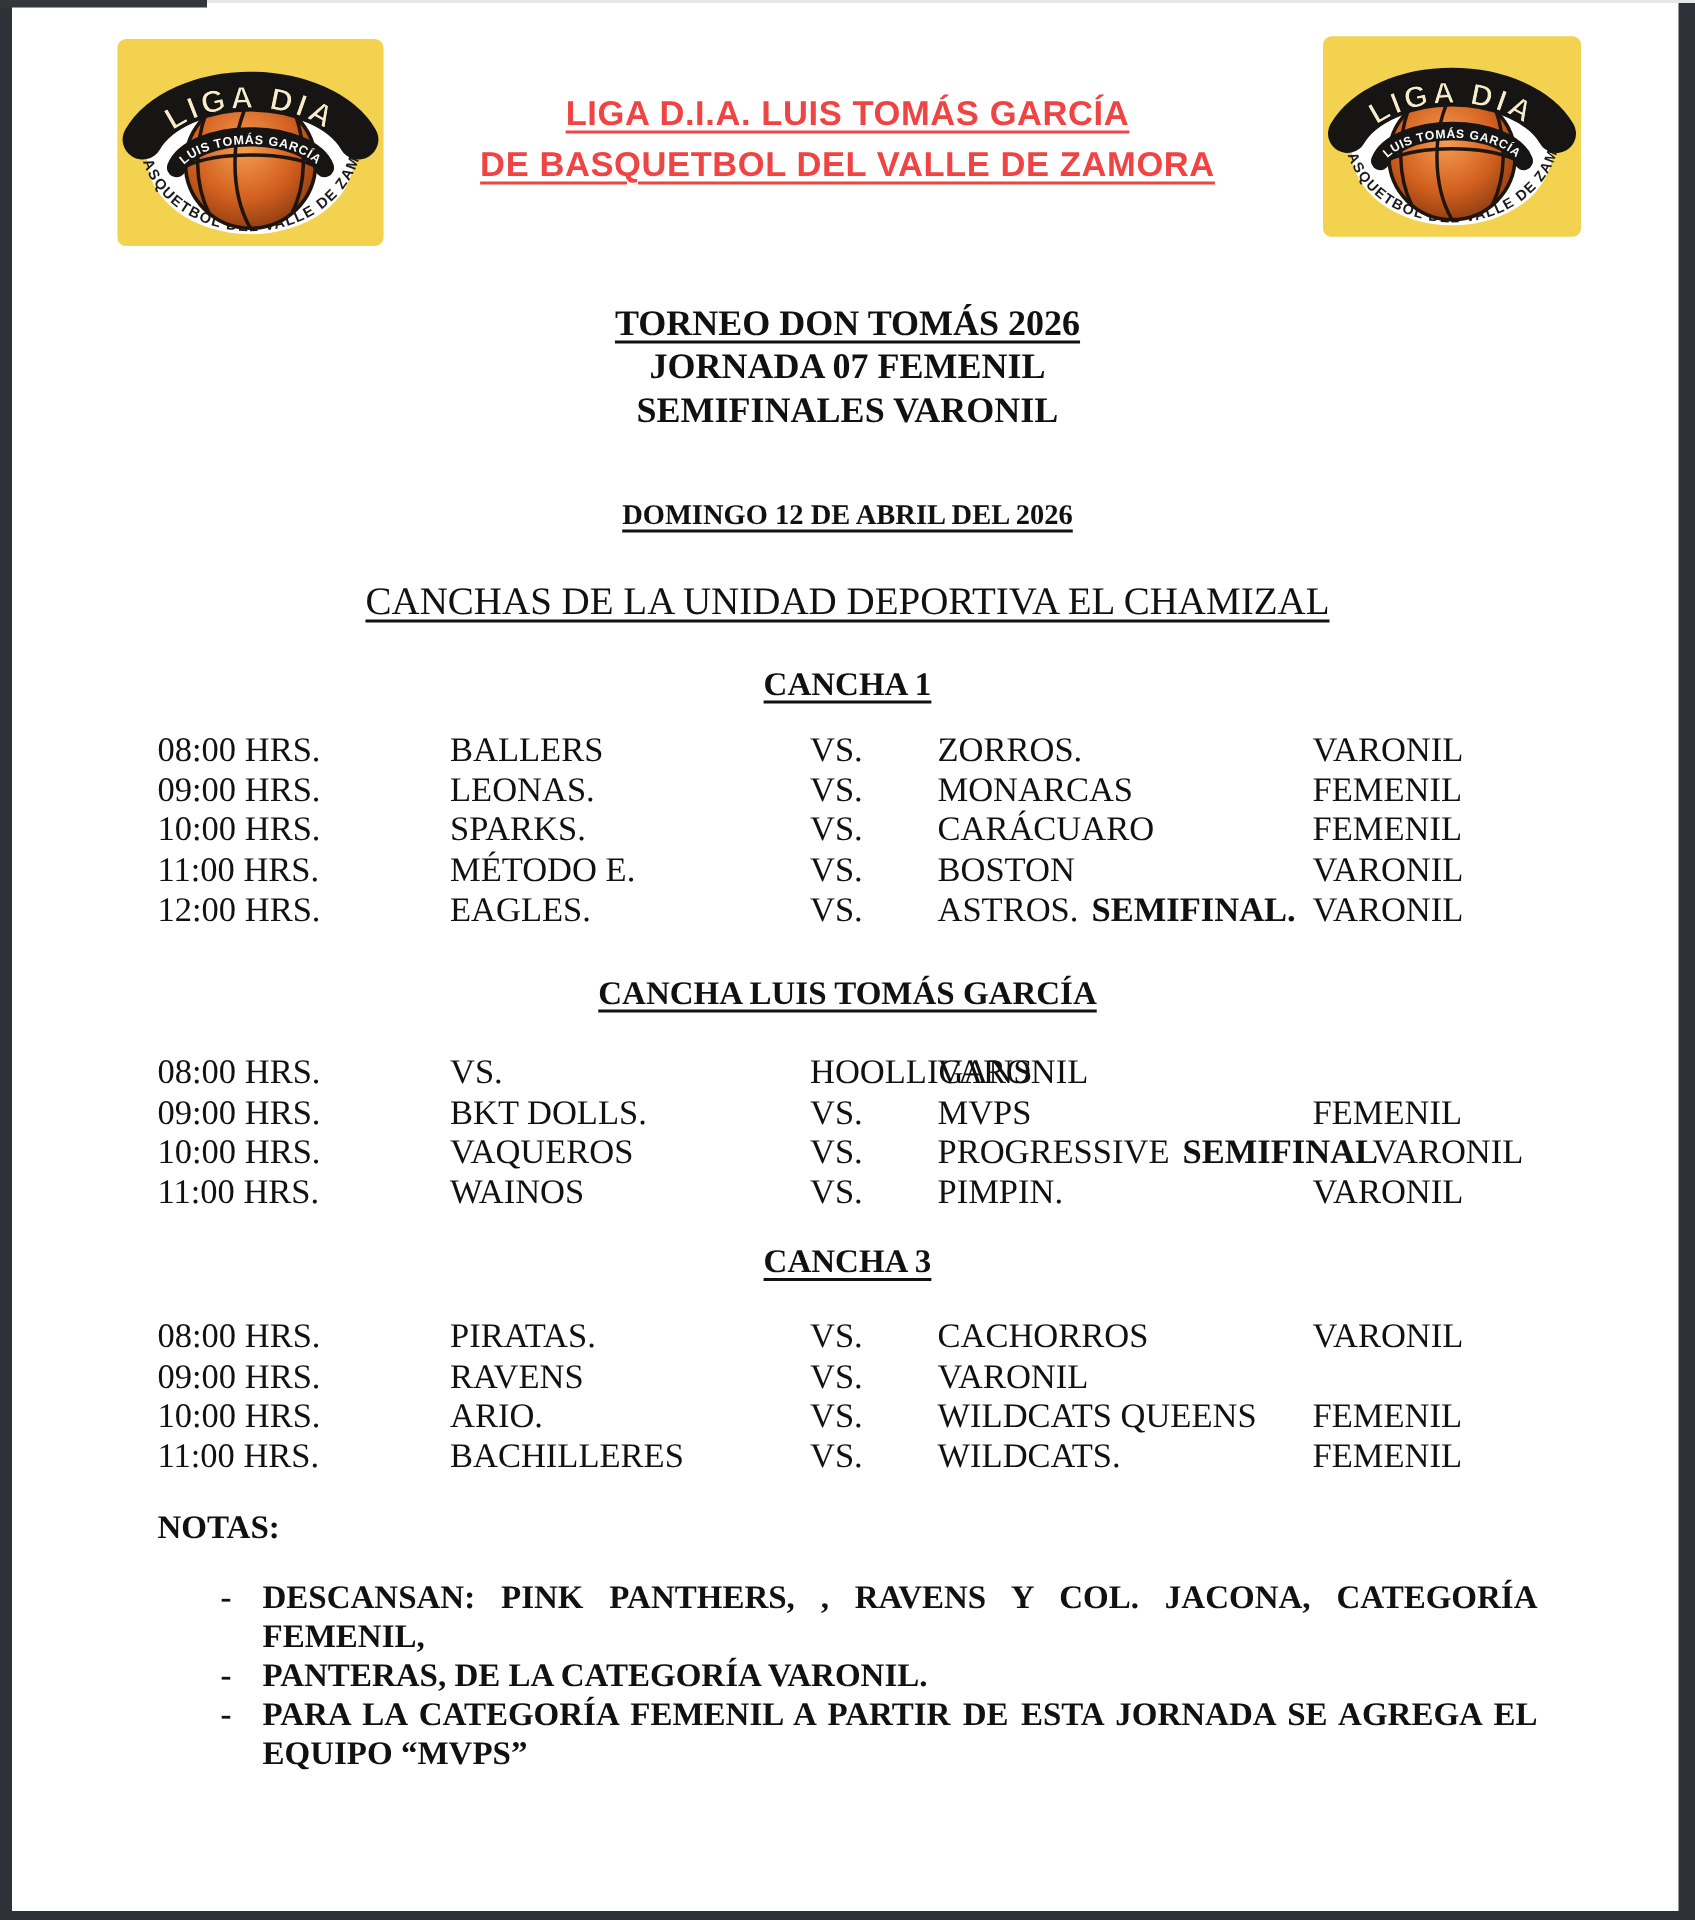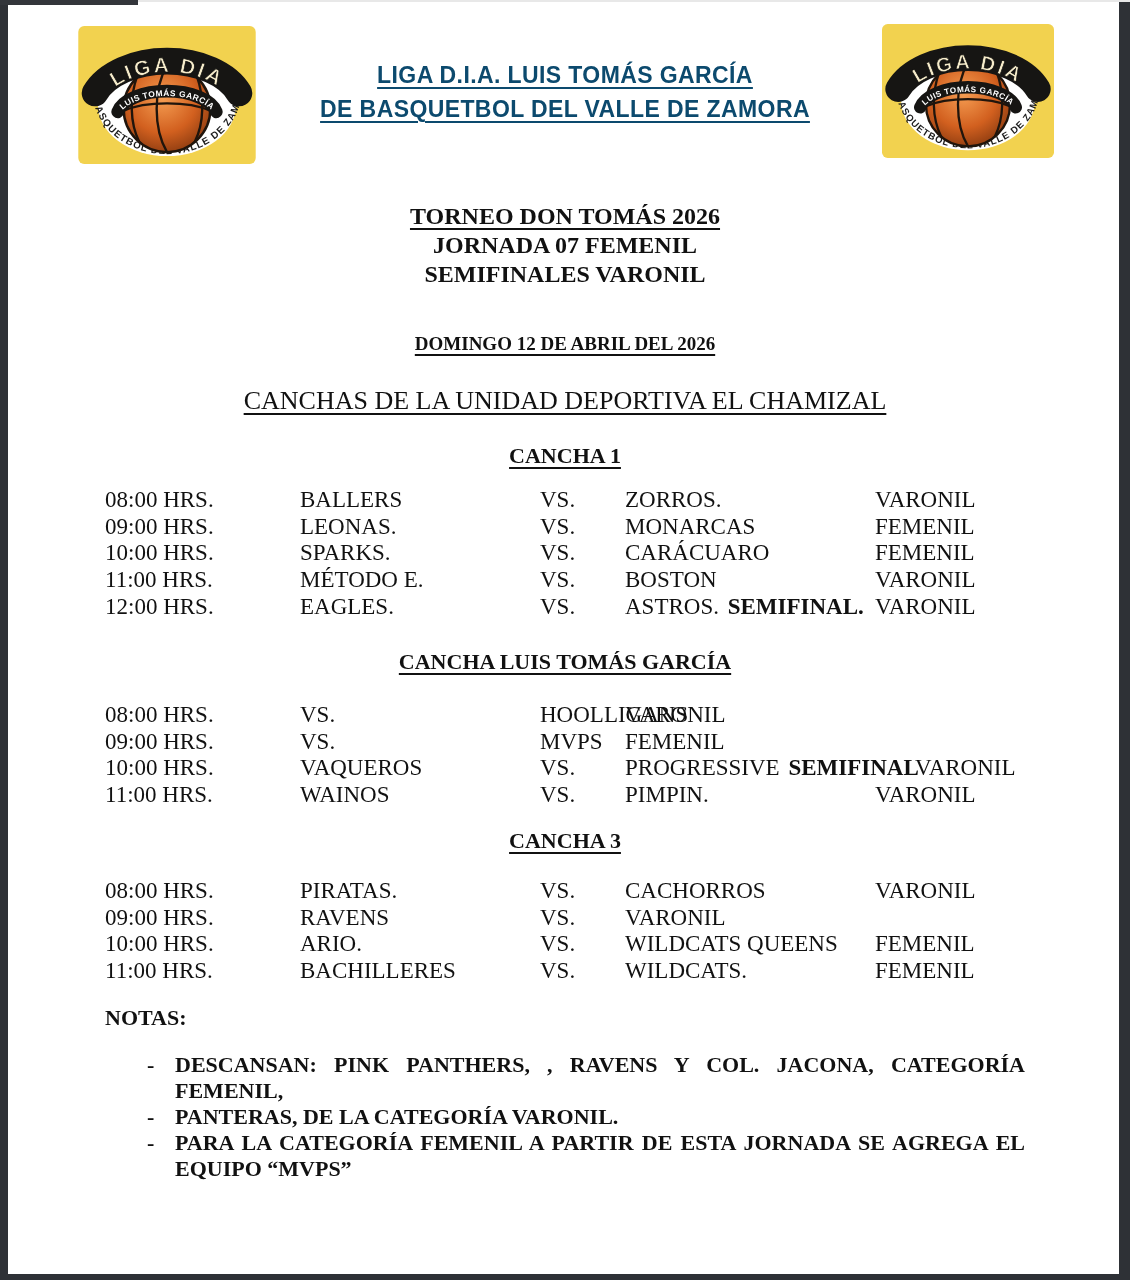--- a/index.html
+++ b/index.html
@@ -18,21 +18,21 @@
   .abs { position:absolute; }
   .ctr { left:0; right:0; text-align:center; }
   .und { text-decoration:underline; text-decoration-thickness:2px; text-underline-offset:4px; }
 
   .logo { position:absolute; display:block; }
   .logo-l { left:76px;  top:26px; width:182px; height:138px; }
   .logo-r { left:882px; top:19px; width:172px; height:144px; }
 
   .main-title {
     top:58px; font-family:"Liberation Sans", sans-serif;
-    font-weight:700; font-size:23px; line-height:34px; letter-spacing:0.4px; color:#0c4a6e;
+    font-weight:700; font-size:23px; line-height:34px; letter-spacing:0.4px; color:#ef4444;
   }
   .tournament { top:202px; font-weight:700; font-size:24px; line-height:29px; }
   .date-line  { top:333px; font-weight:700; font-size:19px; }
   .venue-line { top:386px; font-weight:400; font-size:26px; }
   .court-head { font-weight:700; font-size:22px; }
   .head-c1  { top:443px; }
   .head-ltg { top:649px; }
   .head-c3  { top:828px; }
 
   .sched { position:absolute; left:105px; width:920px; font-size:23px; }
@@ -160,20 +160,21 @@
 
   <div class="sched sched-2">
     <div class="trow">
       <span class="cell">08:00 HRS.</span>
       <span class="cell">VS.</span>
       <span class="cell"><span>HOOLLIGANS</span><span class="note"></span></span>
       <span class="cell">VARONIL</span>
     </div>
     <div class="trow">
       <span class="cell">09:00 HRS.</span>
+      <span class="cell">BKT DOLLS.</span>
       <span class="cell">VS.</span>
       <span class="cell"><span>MVPS</span><span class="note"></span></span>
       <span class="cell">FEMENIL</span>
     </div>
     <div class="trow">
       <span class="cell">10:00 HRS.</span>
       <span class="cell">VAQUEROS</span>
       <span class="cell">VS.</span>
       <span class="cell"><span>PROGRESSIVE</span><span class="note">SEMIFINAL</span></span>
       <span class="cell"><span class="cat-shift">VARONIL</span></span>

